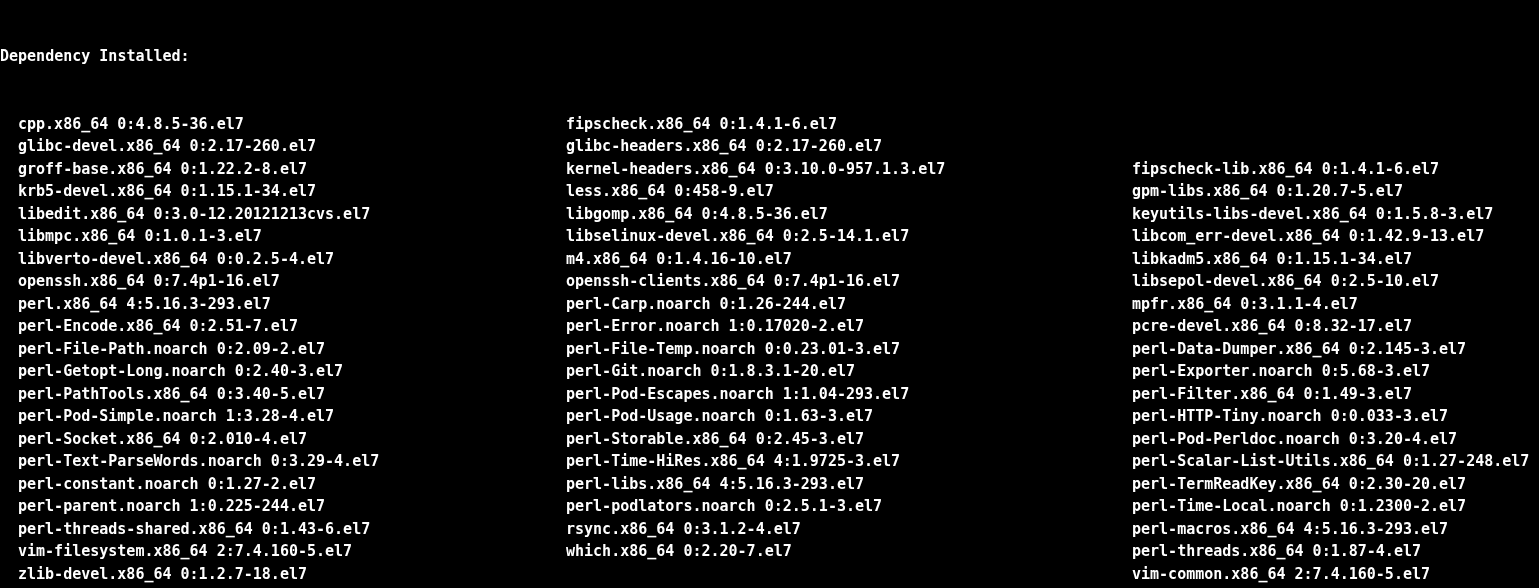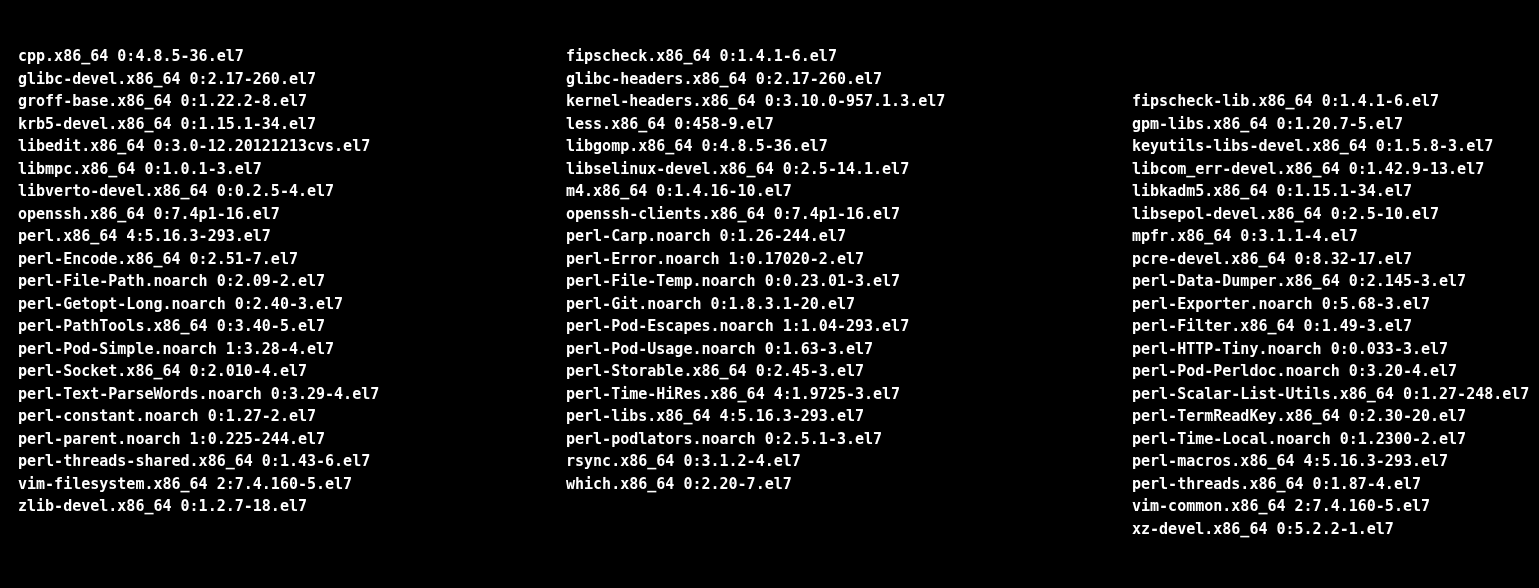--- a/index.html
+++ b/index.html
@@ -30,20 +30,21 @@
   }
   .col1 { width: 530px; }
   .col2 { width: 548px; }
   .col3 { flex: 1; margin-top: 45px; }
   .pkg-line { white-space: pre; }
 </style>
 </head>
 <body>
 
 <div class="terminal">
+  <div class="header-line">Dependency Installed:</div>
   <div class="columns">
     <div class="col col1" id="col0"><div class="pkg-line">cpp.x86_64 0:4.8.5-36.el7</div><div class="pkg-line">glibc-devel.x86_64 0:2.17-260.el7</div><div class="pkg-line">groff-base.x86_64 0:1.22.2-8.el7</div><div class="pkg-line">krb5-devel.x86_64 0:1.15.1-34.el7</div><div class="pkg-line">libedit.x86_64 0:3.0-12.20121213cvs.el7</div><div class="pkg-line">libmpc.x86_64 0:1.0.1-3.el7</div><div class="pkg-line">libverto-devel.x86_64 0:0.2.5-4.el7</div><div class="pkg-line">openssh.x86_64 0:7.4p1-16.el7</div><div class="pkg-line">perl.x86_64 4:5.16.3-293.el7</div><div class="pkg-line">perl-Encode.x86_64 0:2.51-7.el7</div><div class="pkg-line">perl-File-Path.noarch 0:2.09-2.el7</div><div class="pkg-line">perl-Getopt-Long.noarch 0:2.40-3.el7</div><div class="pkg-line">perl-PathTools.x86_64 0:3.40-5.el7</div><div class="pkg-line">perl-Pod-Simple.noarch 1:3.28-4.el7</div><div class="pkg-line">perl-Socket.x86_64 0:2.010-4.el7</div><div class="pkg-line">perl-Text-ParseWords.noarch 0:3.29-4.el7</div><div class="pkg-line">perl-constant.noarch 0:1.27-2.el7</div><div class="pkg-line">perl-parent.noarch 1:0.225-244.el7</div><div class="pkg-line">perl-threads-shared.x86_64 0:1.43-6.el7</div><div class="pkg-line">vim-filesystem.x86_64 2:7.4.160-5.el7</div><div class="pkg-line">zlib-devel.x86_64 0:1.2.7-18.el7</div></div>
     <div class="col col2" id="col1"><div class="pkg-line">fipscheck.x86_64 0:1.4.1-6.el7</div><div class="pkg-line">glibc-headers.x86_64 0:2.17-260.el7</div><div class="pkg-line">kernel-headers.x86_64 0:3.10.0-957.1.3.el7</div><div class="pkg-line">less.x86_64 0:458-9.el7</div><div class="pkg-line">libgomp.x86_64 0:4.8.5-36.el7</div><div class="pkg-line">libselinux-devel.x86_64 0:2.5-14.1.el7</div><div class="pkg-line">m4.x86_64 0:1.4.16-10.el7</div><div class="pkg-line">openssh-clients.x86_64 0:7.4p1-16.el7</div><div class="pkg-line">perl-Carp.noarch 0:1.26-244.el7</div><div class="pkg-line">perl-Error.noarch 1:0.17020-2.el7</div><div class="pkg-line">perl-File-Temp.noarch 0:0.23.01-3.el7</div><div class="pkg-line">perl-Git.noarch 0:1.8.3.1-20.el7</div><div class="pkg-line">perl-Pod-Escapes.noarch 1:1.04-293.el7</div><div class="pkg-line">perl-Pod-Usage.noarch 0:1.63-3.el7</div><div class="pkg-line">perl-Storable.x86_64 0:2.45-3.el7</div><div class="pkg-line">perl-Time-HiRes.x86_64 4:1.9725-3.el7</div><div class="pkg-line">perl-libs.x86_64 4:5.16.3-293.el7</div><div class="pkg-line">perl-podlators.noarch 0:2.5.1-3.el7</div><div class="pkg-line">rsync.x86_64 0:3.1.2-4.el7</div><div class="pkg-line">which.x86_64 0:2.20-7.el7</div></div>
     <div class="col col3" id="col2"><div class="pkg-line">fipscheck-lib.x86_64 0:1.4.1-6.el7</div><div class="pkg-line">gpm-libs.x86_64 0:1.20.7-5.el7</div><div class="pkg-line">keyutils-libs-devel.x86_64 0:1.5.8-3.el7</div><div class="pkg-line">libcom_err-devel.x86_64 0:1.42.9-13.el7</div><div class="pkg-line">libkadm5.x86_64 0:1.15.1-34.el7</div><div class="pkg-line">libsepol-devel.x86_64 0:2.5-10.el7</div><div class="pkg-line">mpfr.x86_64 0:3.1.1-4.el7</div><div class="pkg-line">pcre-devel.x86_64 0:8.32-17.el7</div><div class="pkg-line">perl-Data-Dumper.x86_64 0:2.145-3.el7</div><div class="pkg-line">perl-Exporter.noarch 0:5.68-3.el7</div><div class="pkg-line">perl-Filter.x86_64 0:1.49-3.el7</div><div class="pkg-line">perl-HTTP-Tiny.noarch 0:0.033-3.el7</div><div class="pkg-line">perl-Pod-Perldoc.noarch 0:3.20-4.el7</div><div class="pkg-line">perl-Scalar-List-Utils.x86_64 0:1.27-248.el7</div><div class="pkg-line">perl-TermReadKey.x86_64 0:2.30-20.el7</div><div class="pkg-line">perl-Time-Local.noarch 0:1.2300-2.el7</div><div class="pkg-line">perl-macros.x86_64 4:5.16.3-293.el7</div><div class="pkg-line">perl-threads.x86_64 0:1.87-4.el7</div><div class="pkg-line">vim-common.x86_64 2:7.4.160-5.el7</div><div class="pkg-line">xz-devel.x86_64 0:5.2.2-1.el7</div></div>
   </div>
   
   
   
 </div>
 

